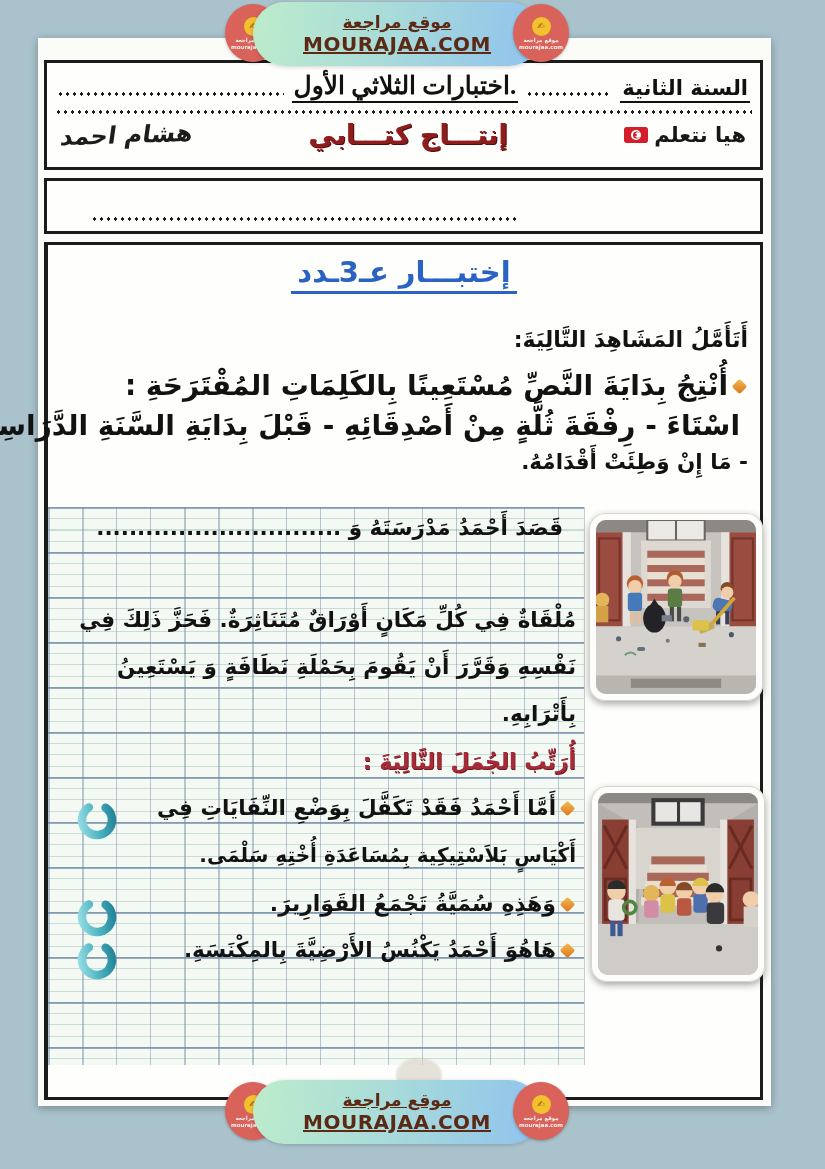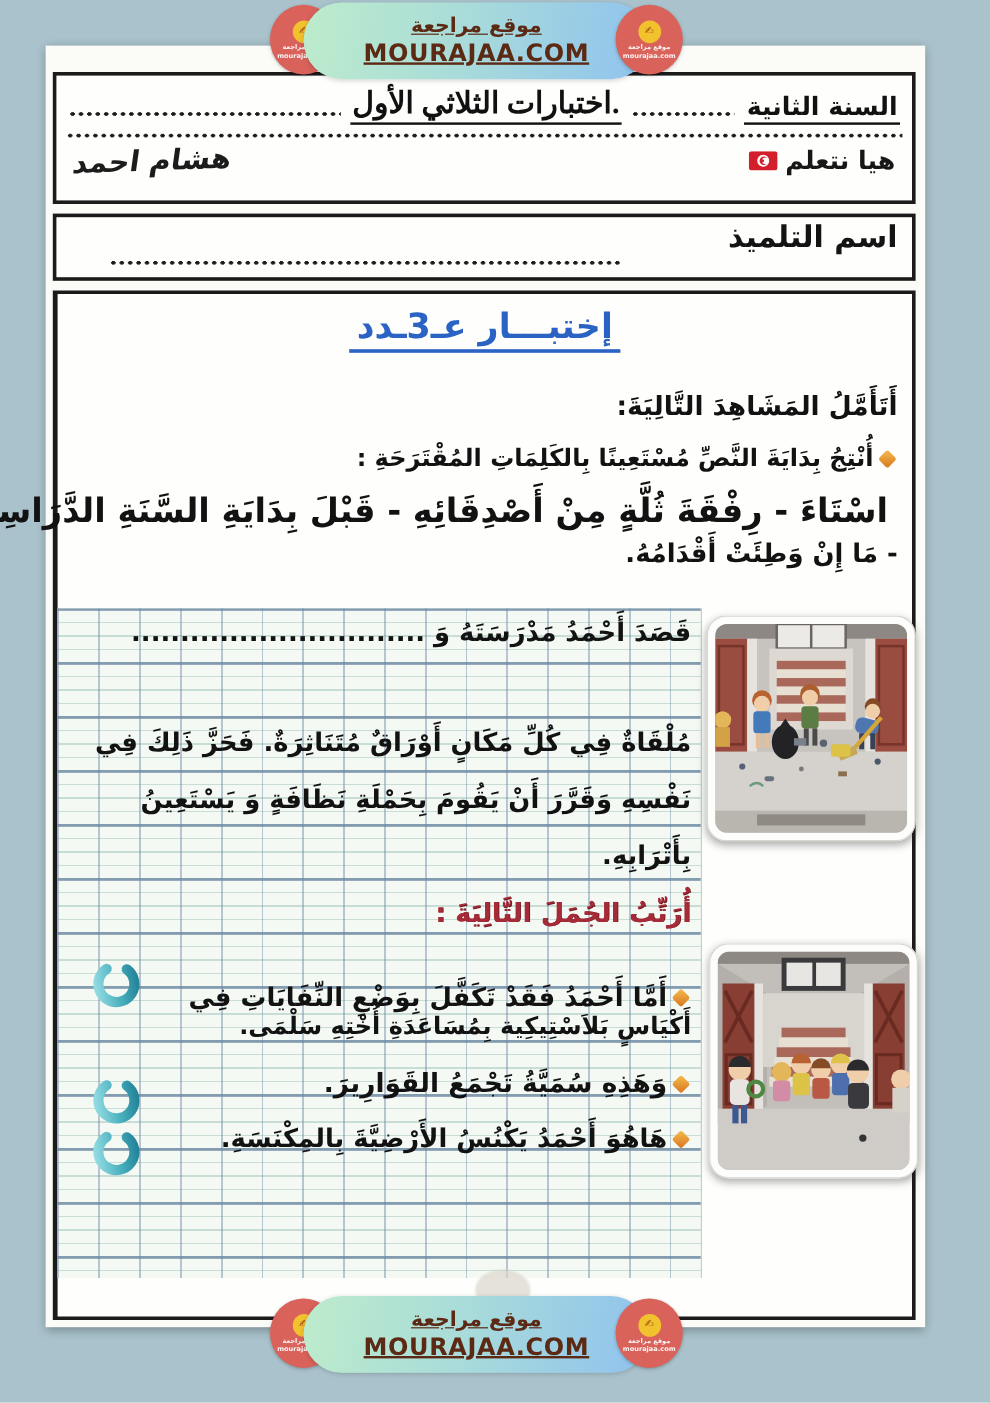--- a/index.html
+++ b/index.html
@@ -32,39 +32,39 @@
   
   .name-label{position:absolute;right:12px;top:2px;font-size:25px;font-weight:bold;color:#141414;}
   .name-dots{position:absolute;left:44px;right:242px;bottom:9px;}
   
   .title{position:absolute;left:0;right:0;top:10px;text-align:center;}
   .title span{display:inline-block;font-size:29px;font-weight:bold;color:#2a63c4;
               border-bottom:3px solid #2a63c4;padding:0 6px 2px;}
   .ar-line{position:absolute;direction:rtl;text-align:center;white-space:nowrap;
            font-weight:bold;color:#121212;}
   .observe{right:12px;top:82px;font-size:22px;}
-  .produce{right:12px;top:124px;font-size:20px;}
+  .produce{right:12px;top:124px;font-size:28px;}
   .bank1{right:20px;top:164px;font-size:28px;}
   .bank2{right:12px;top:204px;font-size:21.5px;}
   .diamond{display:inline-block;width:11px;height:11px;margin:0 3px 1px 6px;
            background:linear-gradient(135deg,#f5bd4e,#d8751f);transform:rotate(45deg);
            vertical-align:middle;border-radius:2px;}
   
   .grid-paper{position:absolute;left:0px;top:262px;width:537px;height:558px;background-color:#f5f9f4;
     background-image:
       repeating-linear-gradient(to right, rgba(105,135,165,.45) 0 1.5px, transparent 1.5px 34px),
       repeating-linear-gradient(to bottom, rgba(75,105,145,.55) 0 2px, transparent 2px 45px),
       repeating-linear-gradient(to bottom, rgba(125,175,165,.38) 0 1px, transparent 1px 11.25px);
     border-right:1px solid #c2cfcc;box-sizing:border-box;}
   .p-line{font-size:21.5px;}
-  .pl1{right:8px;top:8px;margin-left:40px;}  .pl2{right:8px;top:54px;}  .pl3{right:8px;top:100px;}
+  .pl1{right:21px;top:8px;margin-left:40px;}  .pl2{right:8px;top:54px;}  .pl3{right:8px;top:100px;}
   .pl4{right:8px;top:147px;} .pl5{right:8px;top:194px;}
   .order-heading{right:8px;top:242px;font-size:22px;color:#a62b38;
                  text-shadow:.6px .6px 0 #70141f;}
-  .s1l1{right:8px;top:288px;font-size:21.5px;margin-top:24px;}
+  .s1l1{right:8px;top:288px;font-size:21.5px;}
   .s1l2{right:8px;top:336px;font-size:20px;}
   .s2l1{right:8px;top:384px;font-size:22px;}
   .s3l1{right:8px;top:430px;font-size:21.5px;}
   .crescent{position:absolute;width:46px;height:46px;}
   .cr1{left:26px;top:290px;} .cr2{left:26px;top:387px;} .cr3{left:26px;top:430px;}
   
   .card{position:absolute;background:#fdfdfb;border-radius:16px;padding:7px;box-sizing:border-box;
         box-shadow:0 3px 7px rgba(40,40,40,.4), 0 0 0 1px #d8d5cf inset;}
   .card1{left:541px;top:268px;width:174px;height:188px;}
   .card2{left:543px;top:541px;width:174px;height:196px;}
@@ -120,26 +120,26 @@
         <span class="lets">
           <span>هيا نتعلم</span>
           <svg class="flag" viewBox="0 0 24 16">
             <rect width="24" height="16" rx="2" fill="#d21f2b"></rect>
             <circle cx="12" cy="8" r="5" fill="#fff"></circle>
             <circle cx="12.6" cy="8" r="3.6" fill="#d21f2b"></circle>
             <circle cx="13.8" cy="8" r="2.8" fill="#fff"></circle>
             <circle cx="11.5" cy="8" r="1.3" fill="#d21f2b"></circle>
           </svg>
         </span>
+        <span class="subject">إنتـــاج كتـــابي</span>
         <span class="teacher">هشام احمد</span>
       </div>
     </div>
 
     <div class="box name-box">
-      <span class="name-label">اسم التلميذ</span>
       <span class="dotline name-dots"></span>
     </div>
 
     <div class="box main-box">
 
       <div class="title">
         <span>إختبـــار عـ3ـدد</span>
       </div>
 
       <div class="ar-line observe">أَتَأَمَّلُ المَشَاهِدَ التَّالِيَةَ:</div>

